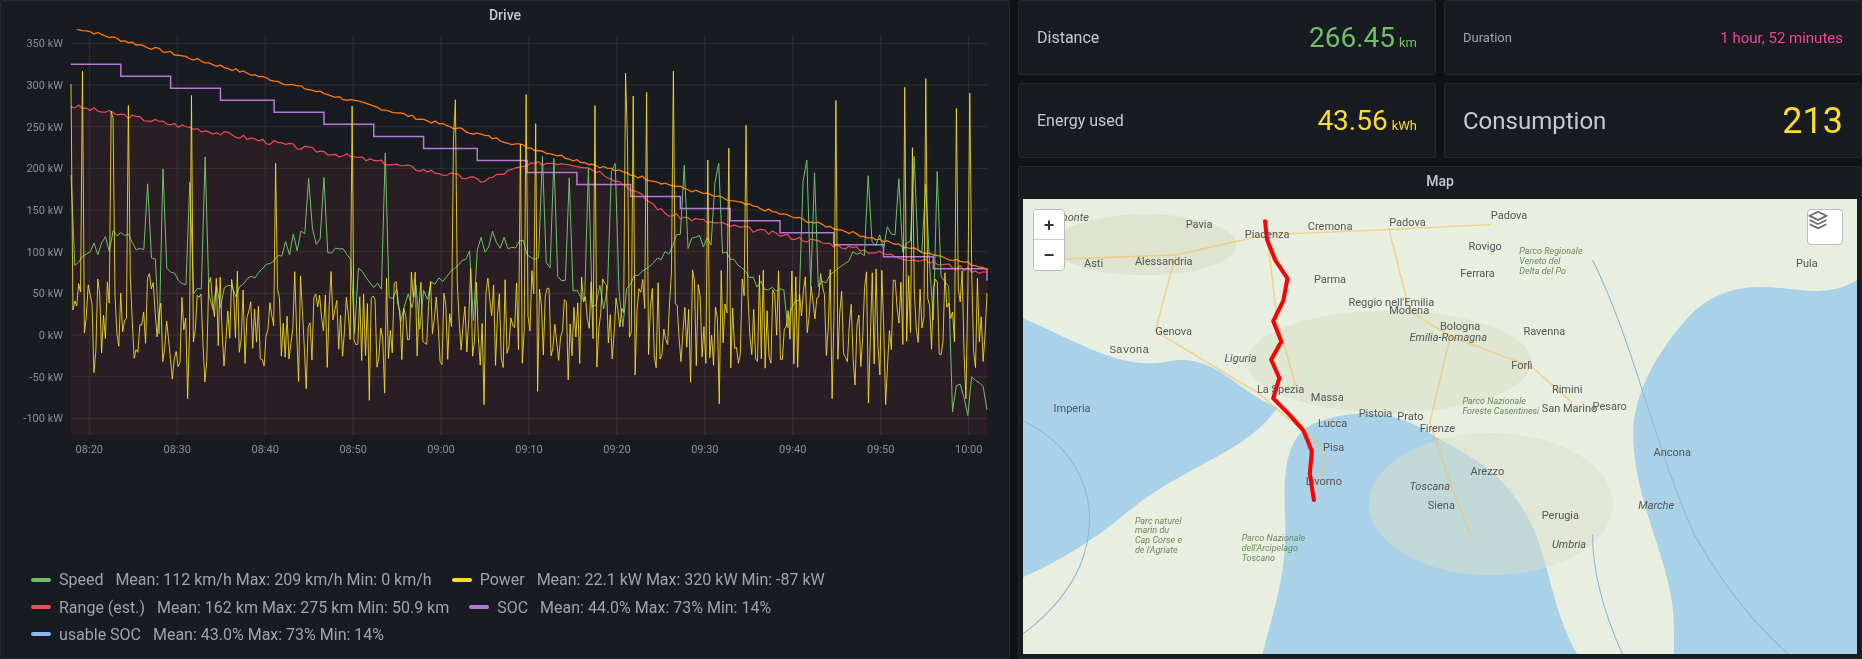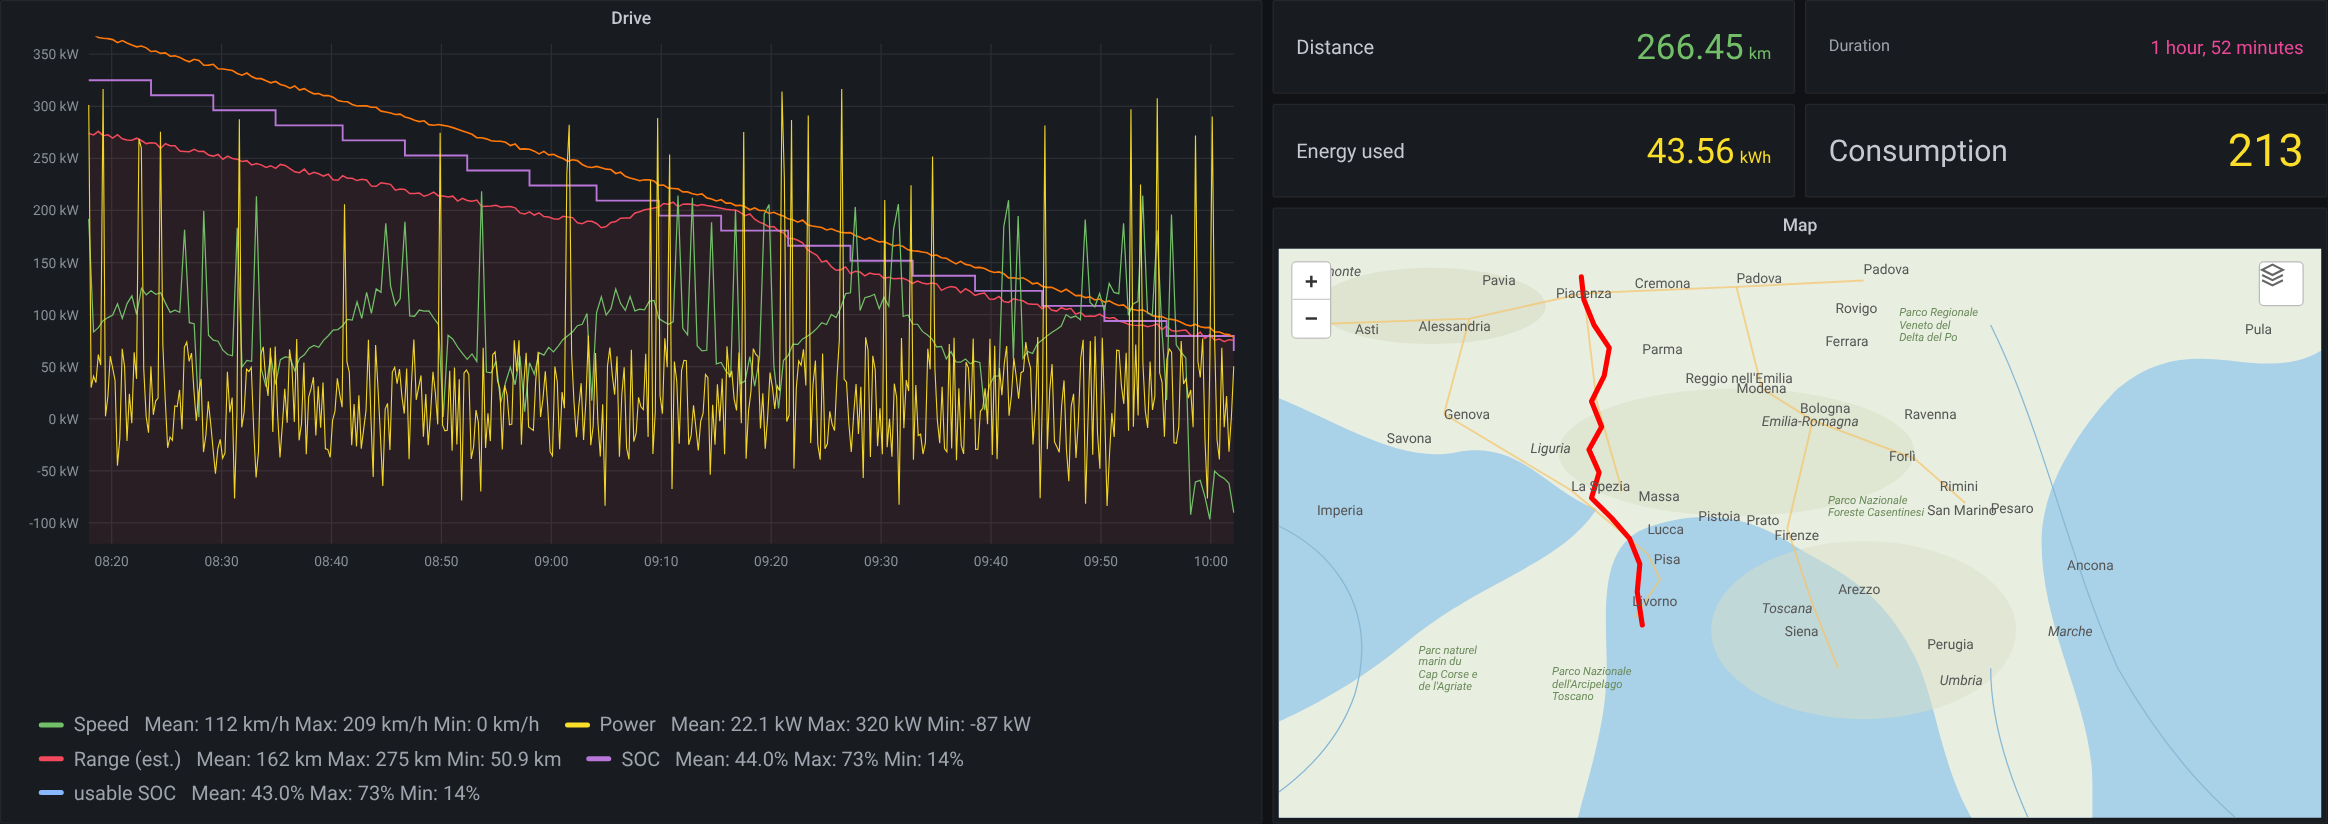--- a/index.html
+++ b/index.html
@@ -335,21 +335,21 @@
         <div class="map-city" style="left: 7.31707%; top: 12.766%;">Asti</div>
         <div class="map-city" style="left: 13.4146%; top: 12.3404%;">Alessandria</div>
         <div class="map-city" style="left: 19.5122%; top: 4.25532%;">Pavia</div>
         <div class="map-city" style="left: 26.5854%; top: 6.38298%;">Piacenza</div>
         <div class="map-city" style="left: 34.1463%; top: 4.68085%;">Cremona</div>
         <div class="map-city" style="left: 34.878%; top: 16.1702%;">Parma</div>
         <div class="map-city" style="left: 43.9024%; top: 3.82979%;">Padova</div>
         <div class="map-city" style="left: 39.0244%; top: 21.2766%;">Reggio nell'Emilia</div>
         <div class="map-city" style="left: 43.9024%; top: 22.9787%;">Modena</div>
         <div class="map-city" style="left: 15.8537%; top: 27.6596%;">Genova</div>
-        <div class="map-city" style="left: 10.3659%; top: 31.9149%;">Savona</div>
+        <div class="map-city" style="left: 10.3659%; top: 31.9149%; font-family: Liberation Mono, monospace;">Savona</div>
         <div class="map-city" style="left: 3.65854%; top: 44.6809%;">Imperia</div>
         <div class="map-city" style="left: 24.1463%; top: 33.617%; font-style: italic;">Liguria</div>
         <div class="map-city" style="left: 28.0488%; top: 40.4255%;">La Spezia</div>
         <div class="map-city" style="left: 34.5122%; top: 42.1277%;">Massa</div>
         <div class="map-city" style="left: 35.3659%; top: 47.8723%;">Lucca</div>
         <div class="map-city" style="left: 40.2439%; top: 45.7447%;">Pistoia</div>
         <div class="map-city" style="left: 44.878%; top: 46.383%;">Prato</div>
         <div class="map-city" style="left: 47.561%; top: 48.9362%;">Firenze</div>
         <div class="map-city" style="left: 35.9756%; top: 53.1915%;">Pisa</div>
         <div class="map-city" style="left: 33.9024%; top: 60.6383%; text-align: right;">Livorno</div>

